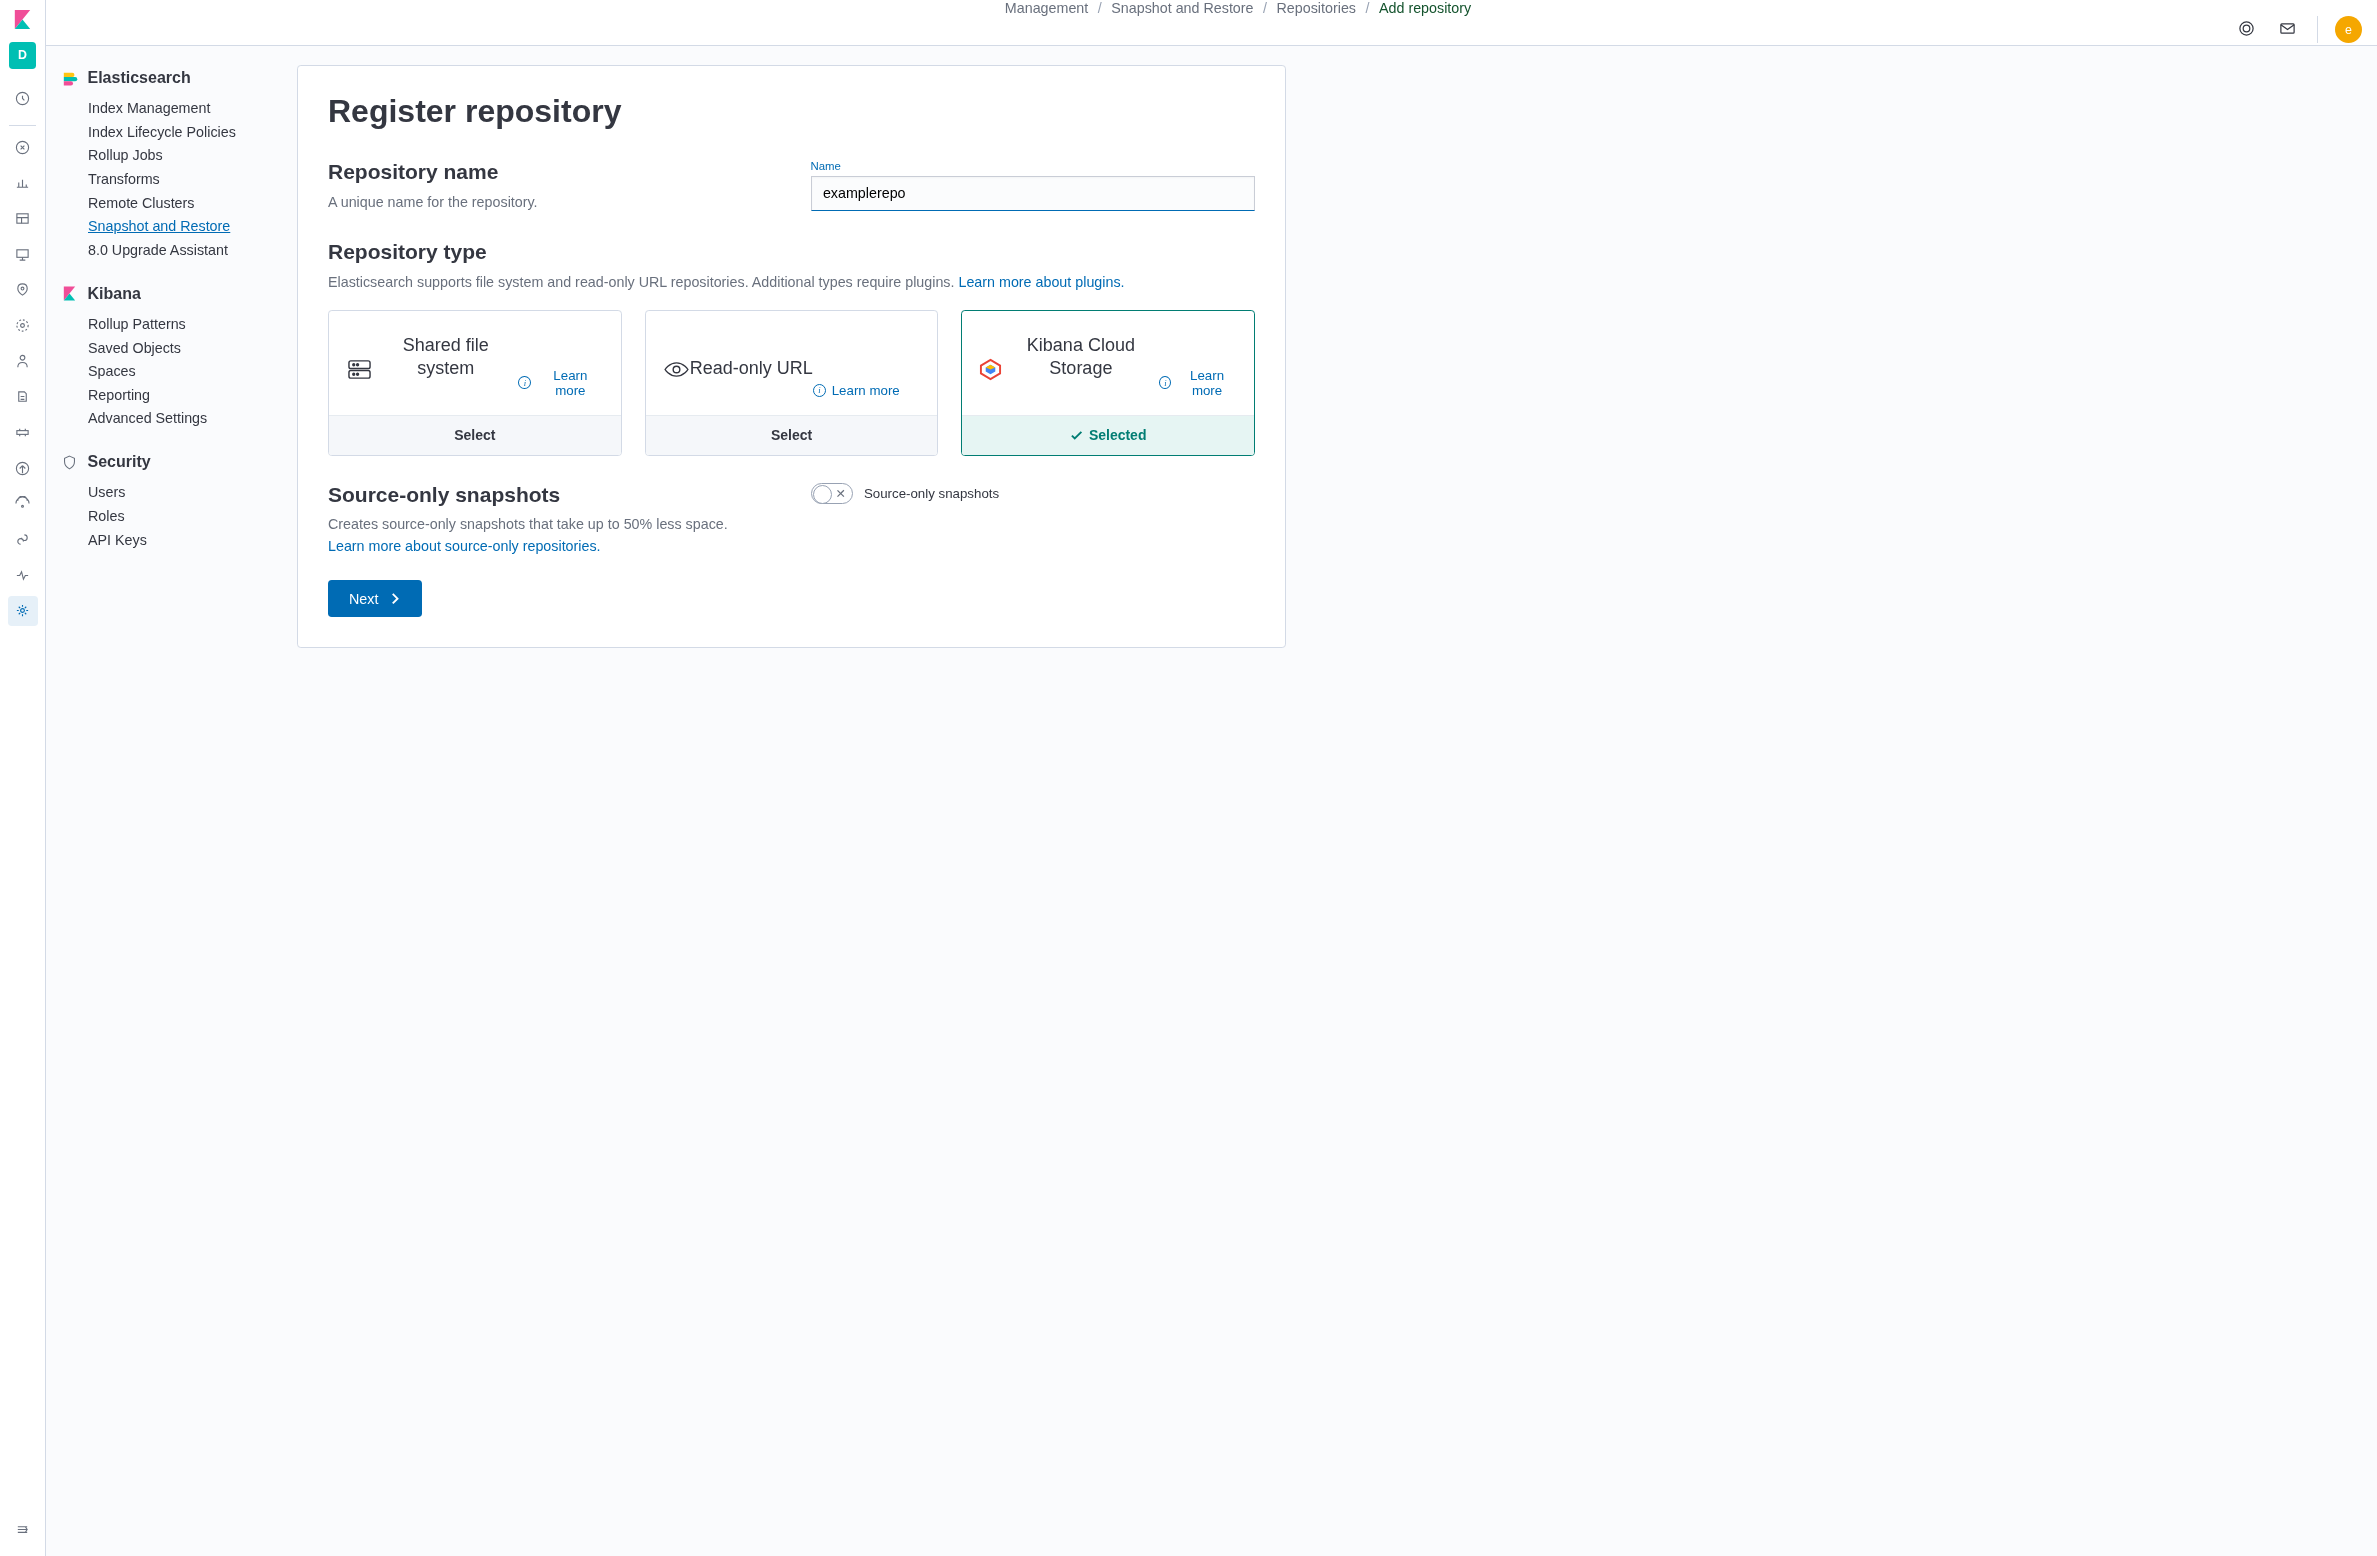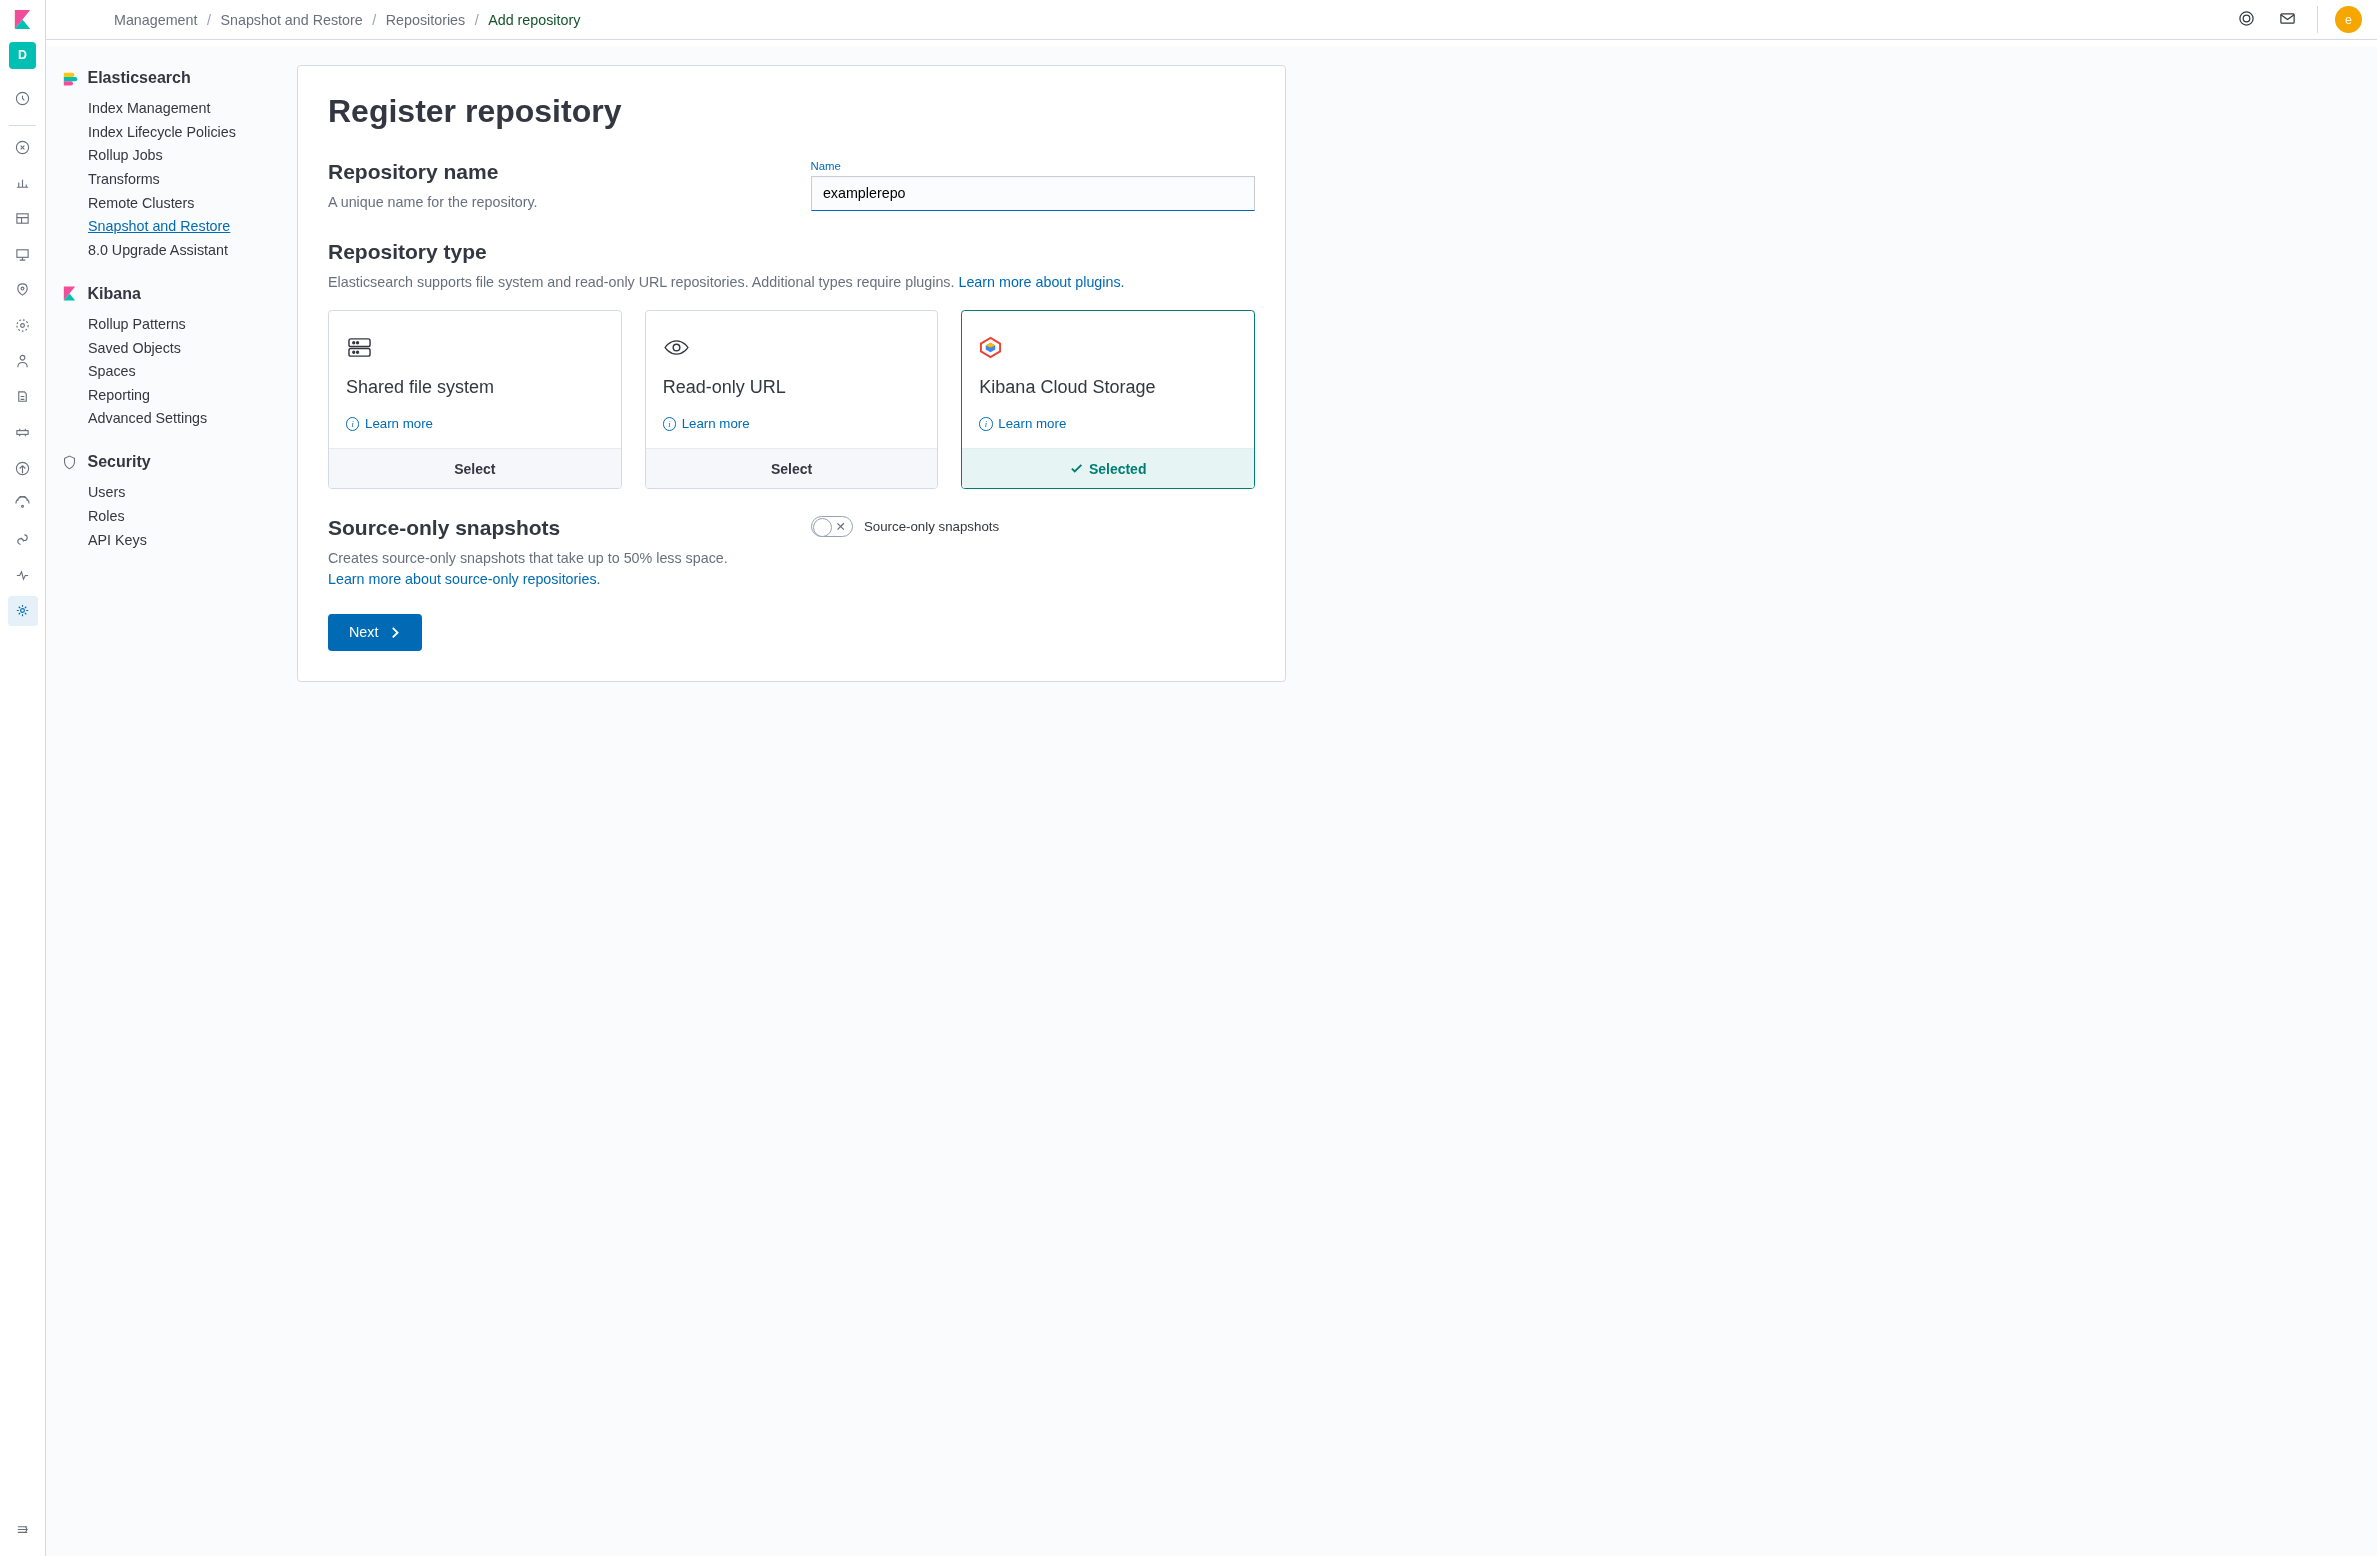--- a/index.html
+++ b/index.html
@@ -6,21 +6,21 @@
 body { font-family: -apple-system, BlinkMacSystemFont, "Segoe UI", Helvetica, Arial, sans-serif; font-size: 13.3px; color: #343741; background: #fff; }
 .app { display: flex; height: 100vh; }
 .nav-rail { width: 46px; border-right: 1px solid #d3dae6; display: flex; flex-direction: column; align-items: center; padding-top: 7.6px; }
 .nav-rail .logo { width: 23px; height: 23px; margin-bottom: 11.4px; }
 .nav-rail .space-badge { width: 27px; height: 27px; background: #00bfb3; border-radius: 3.8px; color: #fff; display: flex; align-items: center; justify-content: center; font-weight: bold; margin-bottom: 15px; font-size: 12.4px; }
 .nav-rail .rail-icon { width: 30px; height: 30px; display: flex; align-items: center; justify-content: center; color: #69707d; margin-bottom: 5.7px; cursor: pointer; border-radius: 3.8px; }
 .nav-rail .rail-icon.active { background: #e6f0f8; color: #006bb4; }
 .nav-rail .rail-spacer { flex: 1; }
 .nav-rail .collapse { margin-bottom: 11.4px; }
 
-.header { position: fixed; top: 0; left: 46px; right: 0; height: 40px; border-bottom: 1px solid #d3dae6; background: #fff; display: flex; align-items: center; padding: 0 15px; z-index: 10; }
+.header { position: fixed; top: 0; left: 46px; right: 0; height: 46px; border-bottom: 1px solid #d3dae6; background: #fff; display: flex; align-items: center; padding: 0 15px; z-index: 10; flex-direction: column; }
 .breadcrumb { display: flex; align-items: center; gap: 9.5px; color: #69707d; font-size: 14.3px; margin-left: 53px; }
 .breadcrumb .sep { color: #98a2b3; }
 .breadcrumb .current { color: #14532d; text-align: right; }
 .header-right { margin-left: auto; display: flex; align-items: center; gap: 17px; }
 .header-icon { color: #343741; cursor: pointer; padding: 0 3.8px; }
 .header-sep { width: 1px; height: 27px; background: #d3dae6; }
 .avatar { width: 27px; height: 27px; border-radius: 50%; background: #f5a700; color: #fff; display: flex; align-items: center; justify-content: center; font-size: 12.4px; cursor: pointer; }
 
 .body { display: flex; flex: 1; margin-top: 46px; background: #fafbfd; }
 
@@ -42,21 +42,21 @@
 .section-title { font-size: 21px; font-weight: 700; margin-bottom: 7.6px; }
 .section-desc { color: #69707d; font-size: 14.3px; line-height: 1.5; }
 .section-desc a, .link { color: #006bb4; text-decoration: none; cursor: pointer; }
 
 .field-label { font-size: 11.4px; color: #006bb4; margin-bottom: 3.8px; font-weight: 500; }
 .text-input { width: 100%; border: 1px solid #c9cdd6; border-bottom: 1.9px solid #006bb4; padding: 8.6px 11.4px; font-size: 14.3px; background: #fbfcfd; box-shadow: inset 0 1px 1.9px rgba(0,0,0,0.03); }
 
 .cards { display: flex; gap: 23px; margin-top: 17px; margin-bottom: 27px; }
 .card { flex: 1; border: 1px solid #d3dae6; border-radius: 3.8px; display: flex; flex-direction: column; overflow: hidden; }
 .card.selected { border-color: #017d73; }
-.card-body { padding: 23px 17px 17px; text-align: center; display: flex; flex-direction: column; align-items: flex-start; flex: 1; }
+.card-body { padding: 23px 17px 17px; text-align: center; display: flex; flex-direction: row; align-items: flex-end; flex: 1; }
 .card-icon { height: 27px; display: flex; align-items: center; justify-content: center; margin-bottom: 15px; }
 .card-title { font-size: 18px; font-weight: 500; margin-bottom: 17px; line-height: 1.3; }
 .card-learn { color: #006bb4; font-size: 13.3px; display: flex; align-items: center; gap: 5.7px; margin-top: auto; }
 .card-foot { background: #f5f7fa; border-top: 1px solid #e6ebf0; padding: 11.4px; text-align: center; font-weight: 600; cursor: pointer; font-size: 14px; }
 .card.selected .card-foot { background: #e6f5f3; color: #017d73; }
 .info-circle { display: inline-flex; width: 13.3px; height: 13.3px; border: 1.4px solid currentColor; border-radius: 50%; align-items: center; justify-content: center; font-size: 8.6px; font-family: Georgia, serif; font-style: italic; }
 
 .switch-wrap { display: flex; align-items: center; gap: 11.4px; }
 .switch { width: 42px; height: 21px; border: 1px solid #98a2b3; border-radius: 10.5px; position: relative; background: #fff; cursor: pointer; }
 .switch::after { content: ""; position: absolute; left: 1px; top: 1px; width: 17px; height: 17px; border: 1px solid #98a2b3; border-radius: 50%; background: #fff; }

